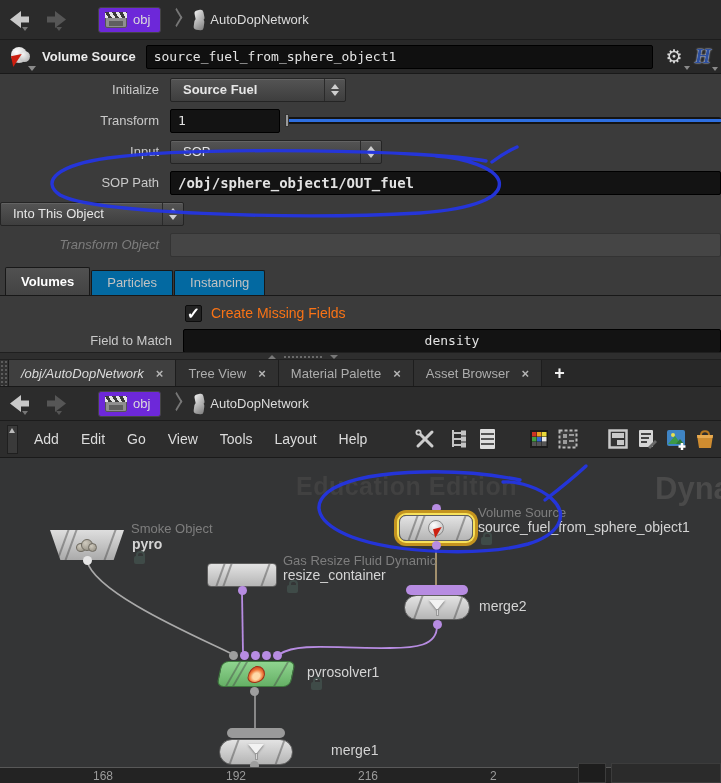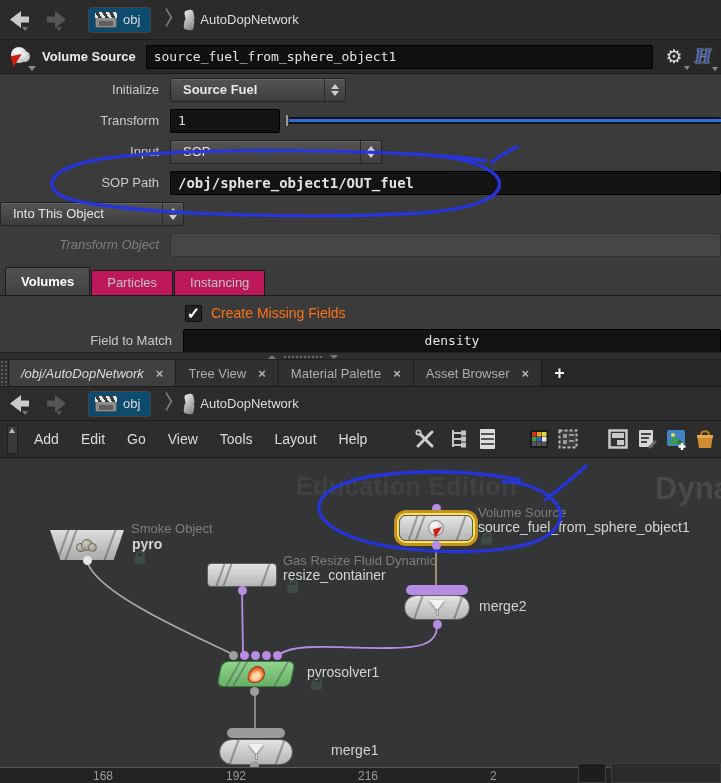--- a/index.html
+++ b/index.html
@@ -8,22 +8,22 @@
   .app { position:relative; width:721px; height:783px; background:#3b3b3b; overflow:hidden;
          font-family:"Liberation Sans", sans-serif; color:#ddd; }
 
   
   .bcbar { position:absolute; left:0; width:721px; background:#2b2b2b; border-bottom:1px solid #1c1c1c;
            display:flex; align-items:center; }
   #bc1 { top:0; height:40px; }
   #bc2 { top:387px; height:34px; background:#2c2c2c; }
   .navarrow { width:26px; height:24px; margin-left:8px; position:relative; }
   .navarrow svg { display:block; }
-  .bc-box { display:flex; align-items:center; gap:6px; background:#0c4a6e; border:1px solid #454545;
-            border-radius:3px; padding:2px 10px 2px 6px; margin-left:20px; height:26px; }
+  .bc-box { display:flex; align-items:center; gap:6px; background:#6d28d9; border:1px solid #454545;
+            border-radius:3px; padding:2px 10px 2px 6px; margin-left:30px; height:26px; }
   .clapper { width:22px; height:16px; position:relative; background:#8f8f8f; border:1px solid #555; border-radius:2px; }
   .clapper::before { content:""; position:absolute; left:-1px; top:-1px; width:22px; height:6px;
       background:repeating-linear-gradient(60deg,#e5e5e5 0 3px,#3a3a3a 3px 6px); }
   .clapper::after { content:""; position:absolute; left:3px; top:8px; width:14px; height:5px; background:#5f5f5f; }
   .bc-sep { width:10px; height:22px; margin:0 8px 0 10px; position:relative; }
   .bc-sep::before { content:""; position:absolute; left:0; top:3px; width:9px; height:9px;
       border-top:2px solid #777; border-right:2px solid #777; transform:rotate(45deg) skew(14deg,14deg); }
   .dopicon { width:13px; height:20px; position:relative; margin:0 4px; }
   .dopicon::before { content:""; position:absolute; left:2px; top:0; width:9px; height:11px;
       background:linear-gradient(135deg,#f2f2f2,#9a9a9a); border-radius:3px; transform:rotate(-12deg); }
@@ -71,21 +71,21 @@
   .tfield.b { font-weight:bold; font-size:14px; }
   .tfield.dis { background:#454545; border-color:#333; }
   .hslider { flex:1; height:24px; display:flex; align-items:center; margin-left:5px; position:relative; }
   .hslider .track { width:100%; height:7px; background:#141414; border-radius:2px; position:relative; }
   .hslider .core { position:absolute; left:2px; right:0; top:2px; height:3px; background:#2e6fe0; }
   .hslider .handle { position:absolute; left:0px; top:-3px; width:4px; height:13px; background:#9a9a9a; border:1px solid #333; }
 
   
   #tabsrow { position:absolute; top:267px; left:0; width:721px; height:28px; background:#3b3b3b; display:flex; align-items:flex-end; padding-left:5px; }
   .ftab { height:25px; line-height:23px; padding:0 15px; font-size:13px; color:#c2c2c2;
-      background:#be185d; border:1px solid #181818; border-bottom:none; border-radius:2px 2px 0 0; margin-right:1px; }
+      background:#0369a1; border:1px solid #181818; border-bottom:none; border-radius:2px 2px 0 0; margin-right:1px; }
   .ftab.active { height:28px; line-height:27px; background:linear-gradient(#515151,#434343);
       color:#fff; font-weight:bold; }
   #tabcontent { position:absolute; top:295px; left:0; width:721px; height:57px; background:#3b3b3b; border-top:1px solid #181818; }
   .cbrow { display:flex; align-items:center; height:28px; margin-top:3px; }
   .checkbox { width:17px; height:17px; margin-left:185px; background:#222; border:1px solid #0d0d0d;
       border-radius:2px; color:#fff; font-weight:bold; font-size:16px; line-height:15px; text-align:center; }
   .cblabel { font-size:14px; color:#f97316; margin-left:9px; }
   .ftmrow { display:flex; align-items:center; height:27px; }
   .ftmrow .tfield { flex:1; margin-right:0;text-align:center; }
 

